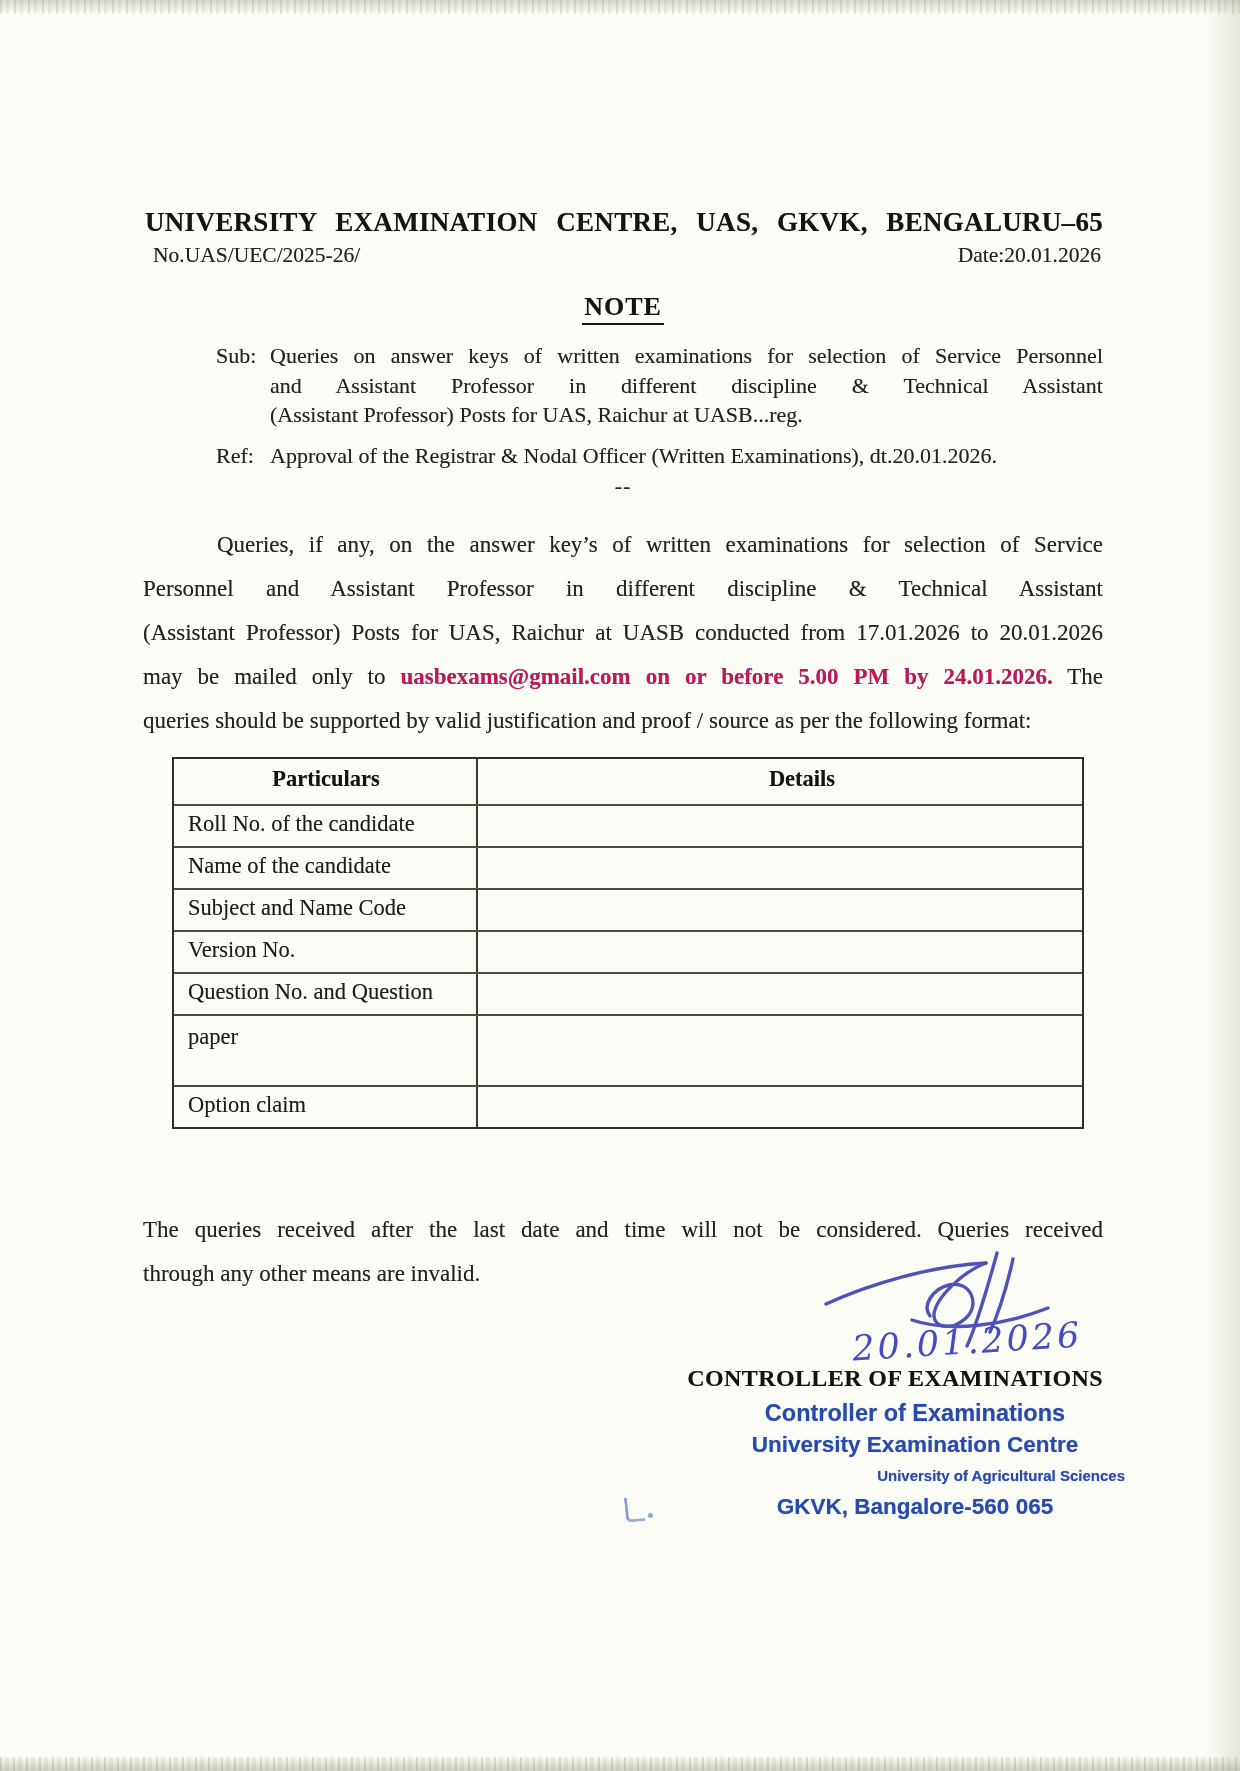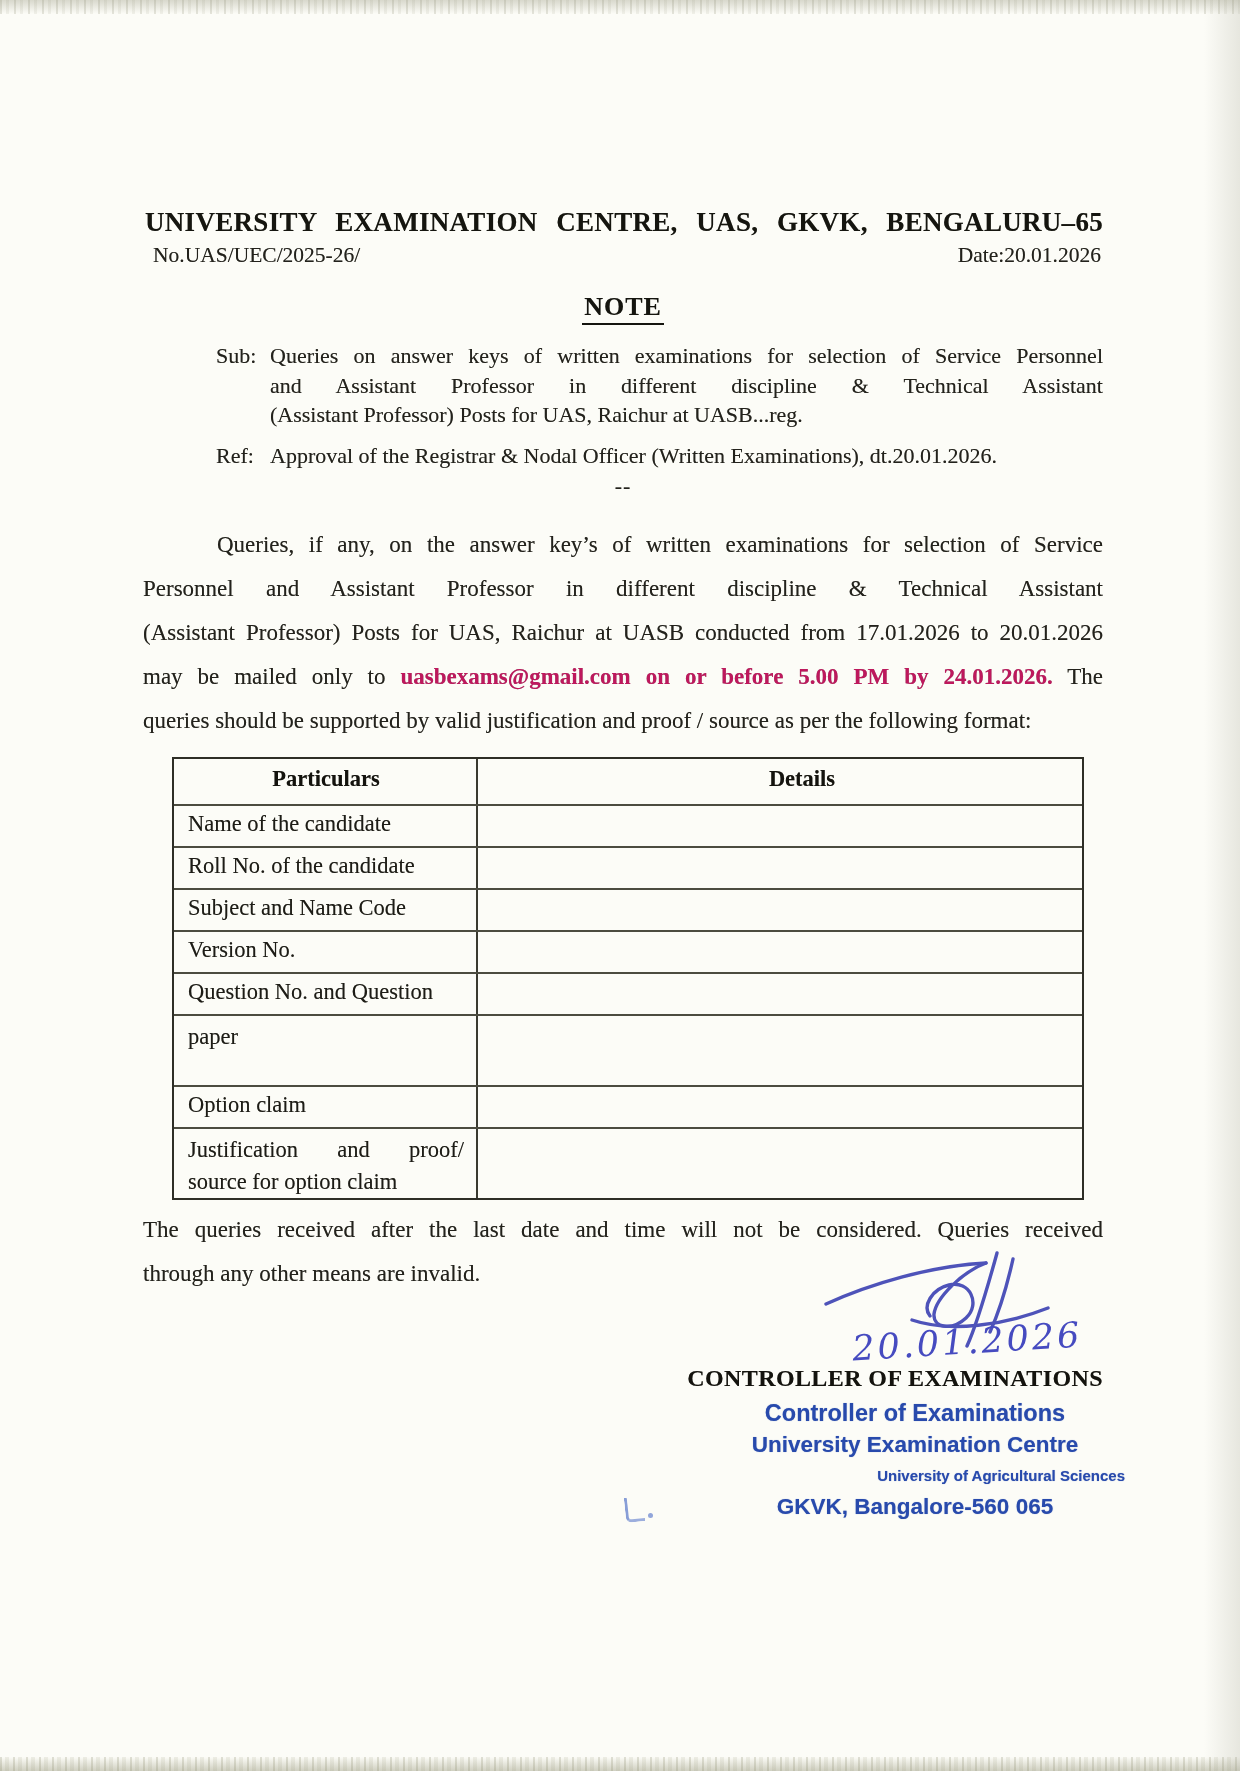--- a/index.html
+++ b/index.html
@@ -167,25 +167,25 @@
     <div class="ln jline txt"><span>may be mailed only to </span><span class="b">uasbexams@gmail.com</span><span class="b"> on or before 5.00 PM by 24.01.2026.</span><span>  The</span></div>
     <div class="ln txt">queries should be supported by valid justification and proof / source as per the following format:</div>
   </div>
 
   <div class="query-table">
     <div class="t-row t-head first h45">
       <div class="t-c1 txt">Particulars</div>
       <div class="t-c2 txt">Details</div>
     </div>
     <div class="t-row h42">
+      <div class="t-c1 txt">Roll No. of the candidate</div>
+      <div class="t-c2"></div>
+    </div>
+    <div class="t-row h42">
       <div class="t-c1 txt">Name of the candidate</div>
-      <div class="t-c2"></div>
-    </div>
-    <div class="t-row h42">
-      <div class="t-c1 txt">Roll No. of the candidate</div>
       <div class="t-c2"></div>
     </div>
     <div class="t-row h42">
       <div class="t-c1 txt">Subject and Name Code</div>
       <div class="t-c2"></div>
     </div>
     <div class="t-row h42">
       <div class="t-c1 txt">Version No.</div>
       <div class="t-c2"></div>
     </div>
@@ -194,27 +194,20 @@
       <div class="t-c2"></div>
     </div>
     <div class="t-row h71">
       <div class="t-c1 cell-2line txt">
         <span class="l2">paper</span>
       </div>
       <div class="t-c2"></div>
     </div>
     <div class="t-row h42">
       <div class="t-c1 txt">Option claim</div>
-      <div class="t-c2"></div>
-    </div>
-    <div class="t-row h71">
-      <div class="t-c1 cell-2line txt">
-        <span class="l1">Justification and proof/</span>
-        <span class="l2">source for option claim</span>
-      </div>
       <div class="t-c2"></div>
     </div>
   </div>
 
   <div class="closing-para">
     <div class="ln jline indent txt">The queries received after the last date and time will not be considered. Queries received</div>
     <div class="ln txt">through any other means are invalid.</div>
   </div>
 
   <svg class="sign-svg" width="235" height="112" viewBox="0 0 235 112">

